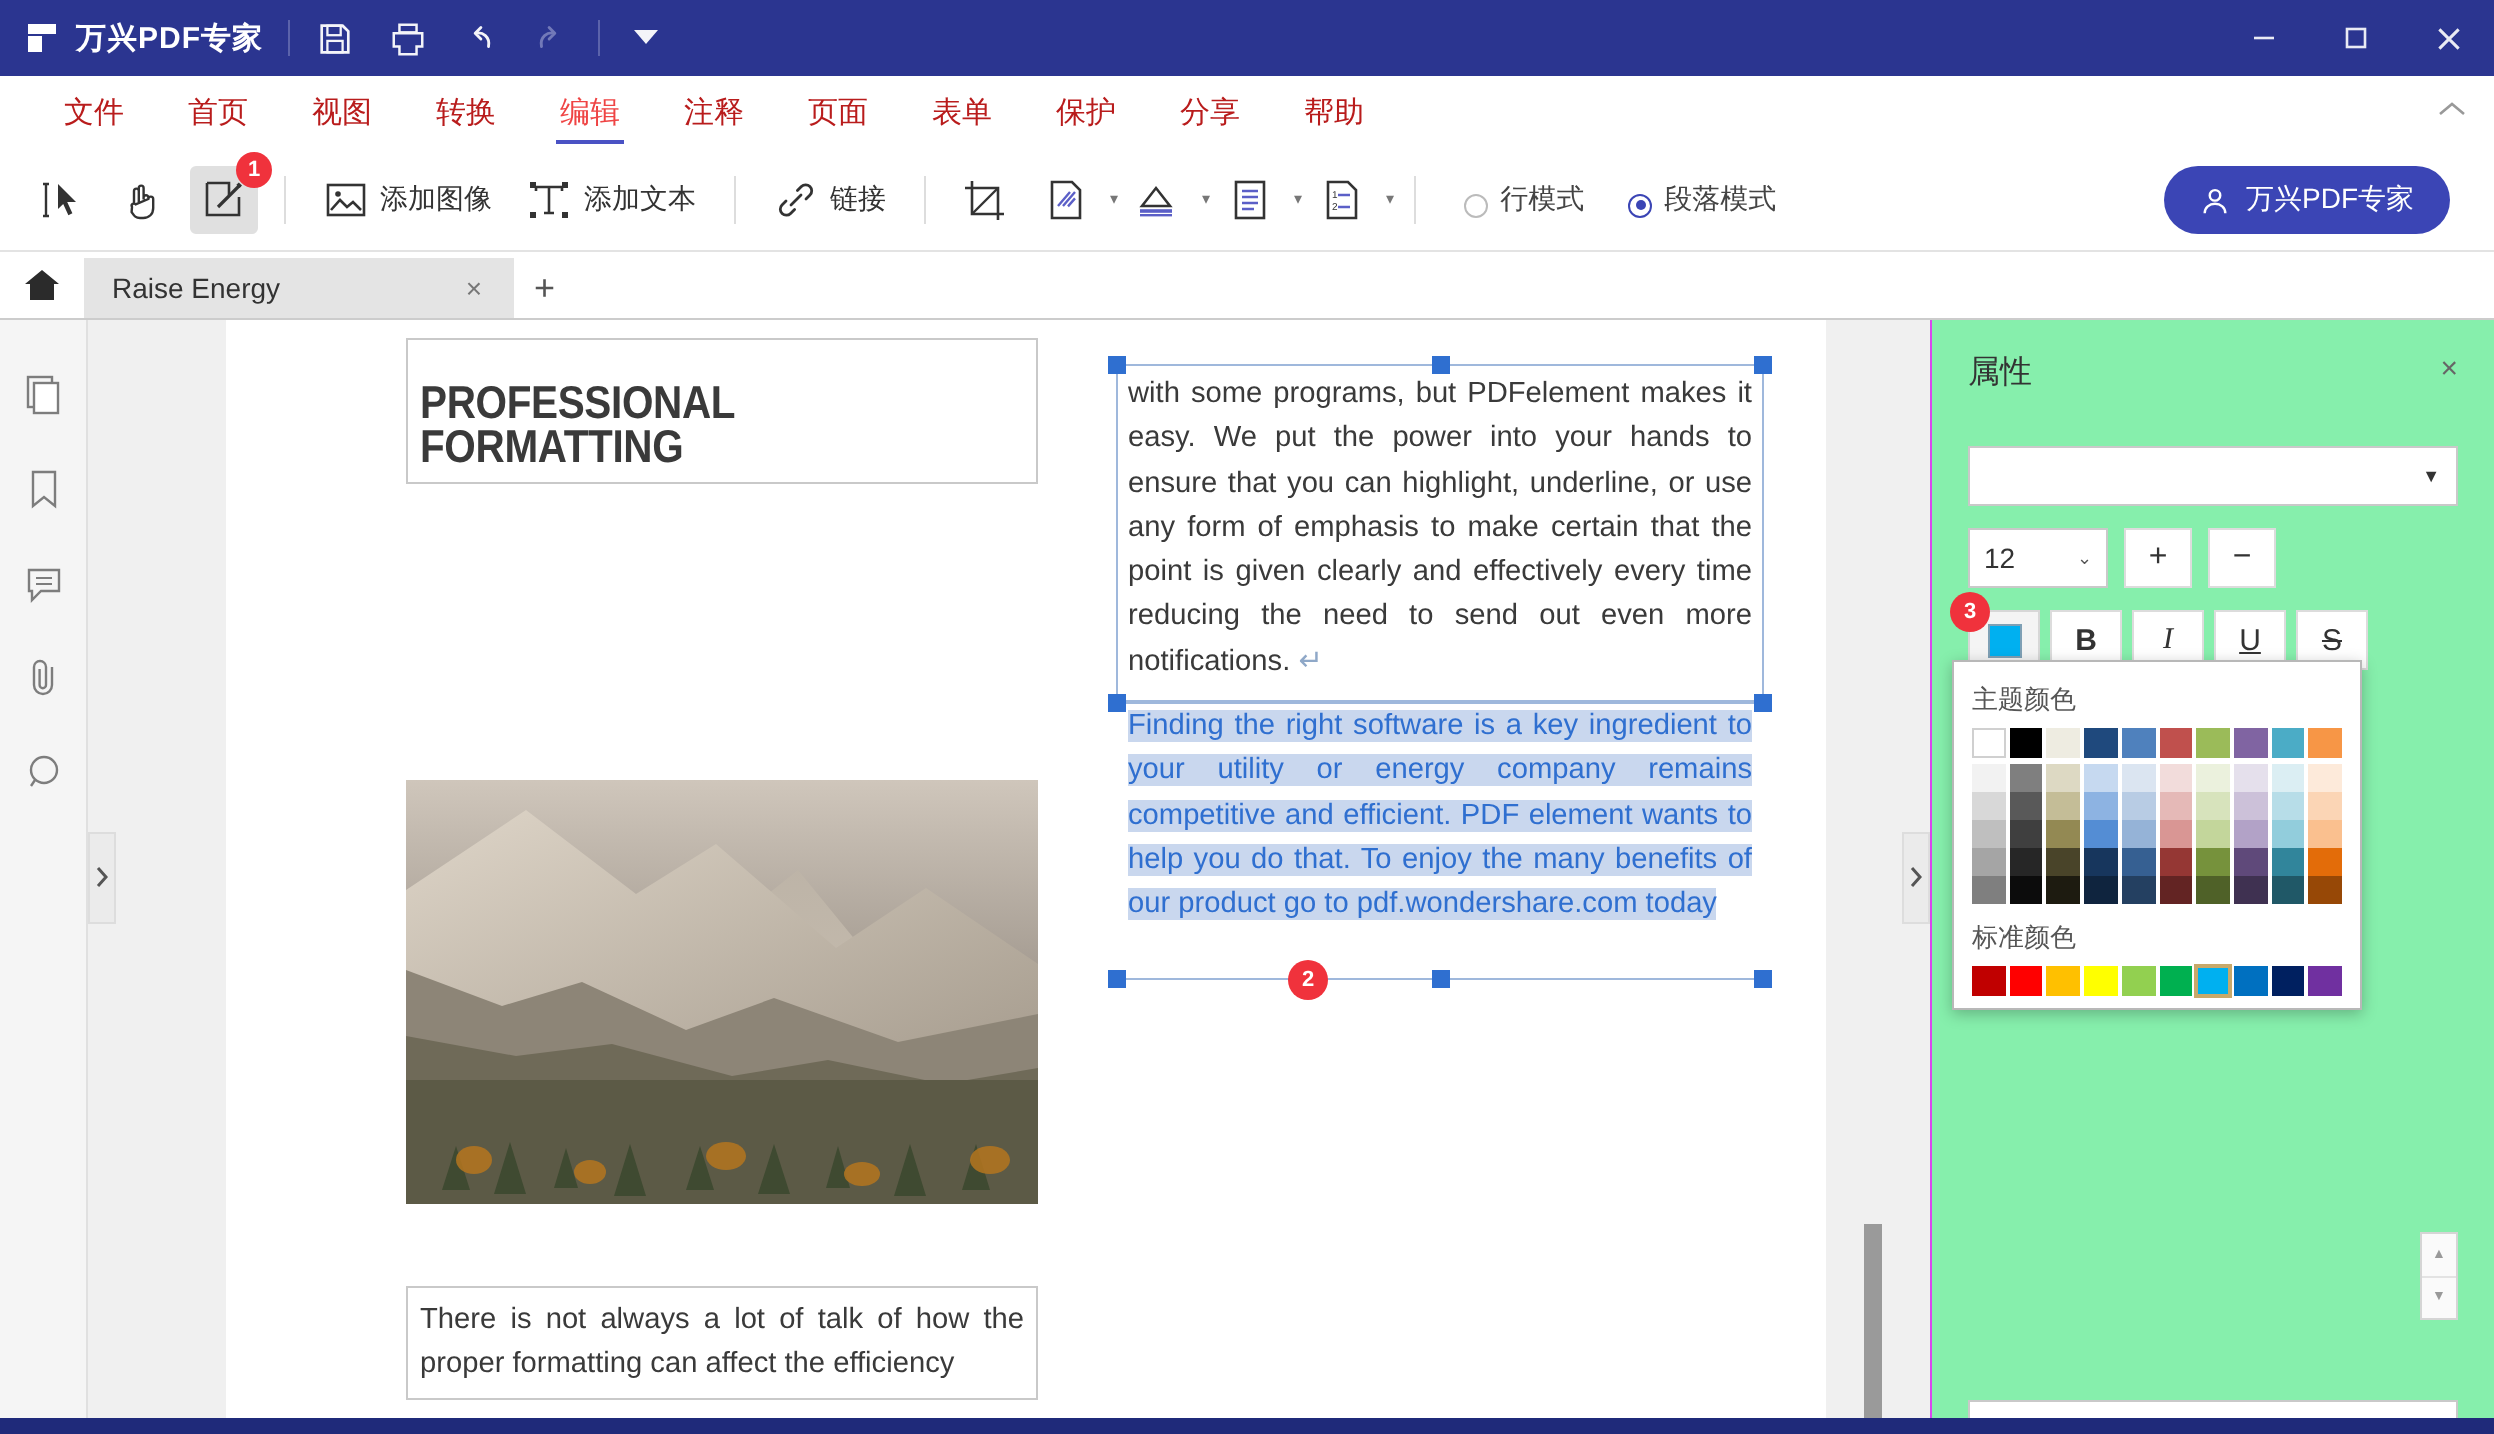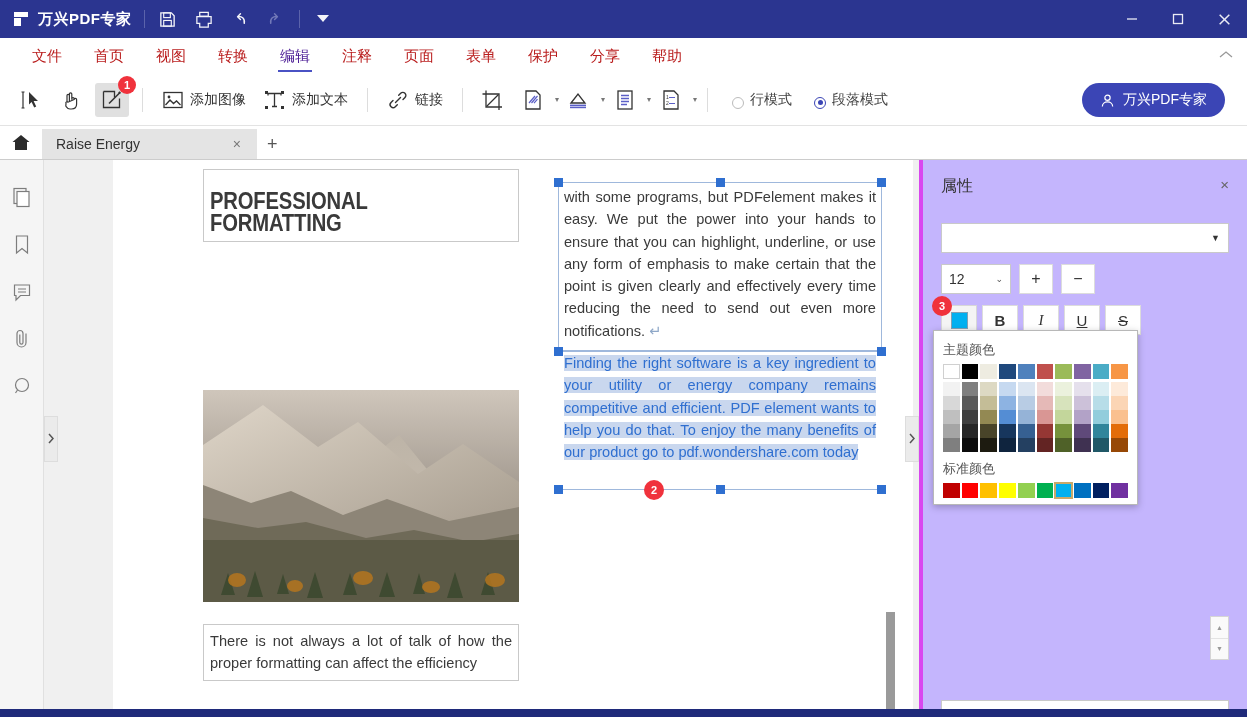--- a/index.html
+++ b/index.html
@@ -40,21 +40,21 @@
 
   
   .menubar {
     height: 36px; background: #fff; display: flex; align-items: center;
     padding-left: 16px; position: relative;
   }
   .menu-item {
     font-size: 15px; color: #b91c1c; padding: 0 16px; height: 36px;
     display: flex; align-items: center; position: relative; white-space: nowrap;
   }
-  .menu-item.active { color: #4c1d95; text-align: center; }
+  .menu-item.active { color: #ef4444; text-align: center; }
   .menu-item.active:after {
     content: ""; position: absolute; bottom: 2px; left: 14px; right: 14px;
     height: 2px; background: #4a52c4;
   }
   .menu-collapse {
     position: absolute; right: 14px; top: 10px; color: #888; font-size: 13px;
   }
 
   
   .toolbar {
@@ -164,21 +164,21 @@
   }
   .handle {
     position: absolute; width: 9px; height: 9px; background: #2f6fd0; z-index: 30;
   }
   .sel-text-hl {
     background: #c9d7ee; color: #2f6fd0;
   }
 
   
   .proppanel {
-    width: 328px; background: #c4b5fd; border-left: 4px solid #d946ef;
+    width: 282px; background: #86efac; border-left: 1px solid #d946ef;
     position: relative; padding: 0 18px;
   }
   .prop-title {
     font-size: 16px; color: #333; padding-top: 16px;
   }
   .prop-close { position: absolute; right: 18px; top: 16px; color: #666; font-size: 15px; }
   .font-select {
     margin-top: 26px; height: 30px; background: #fff; border: 1px solid #c9c9c9;
     display: flex; align-items: center; justify-content: flex-end; padding: 0 8px;
   }
@@ -510,21 +510,21 @@
           <g fill="#b5761f" opacity=".85">
             <ellipse cx="34" cy="190" rx="9" ry="7"></ellipse>
               <ellipse cx="92" cy="196" rx="8" ry="6"></ellipse>
             <ellipse cx="160" cy="188" rx="10" ry="7"></ellipse>
               <ellipse cx="228" cy="197" rx="9" ry="6"></ellipse>
             <ellipse cx="292" cy="190" rx="10" ry="7"></ellipse>
           </g>
         </svg>
       </div>
 
-      <div class="txt box-outline" style="left:90px; top:464px; width:316px; padding:5px 6px;">
+      <div class="txt box-outline" style="left:90px; top:483px; width:316px; padding:5px 6px;">
         <span>There is not always a lot of talk of how the proper formatting can affect the efficiency</span>
       </div>
 
       <div style="position:absolute; left:445px; top:22px; width:324px; height:170px;">
         <div class="sel-frame"></div>
         <div class="handle" style="left:-4px; top:-4px;"></div>
         <div class="handle" style="left:50%; margin-left:-4px; top:-4px;"></div>
         <div class="handle" style="right:-4px; top:-4px;"></div>
         <div class="handle" style="left:-4px; bottom:-4px;"></div>
         <div class="handle" style="right:-4px; bottom:-4px;"></div>

